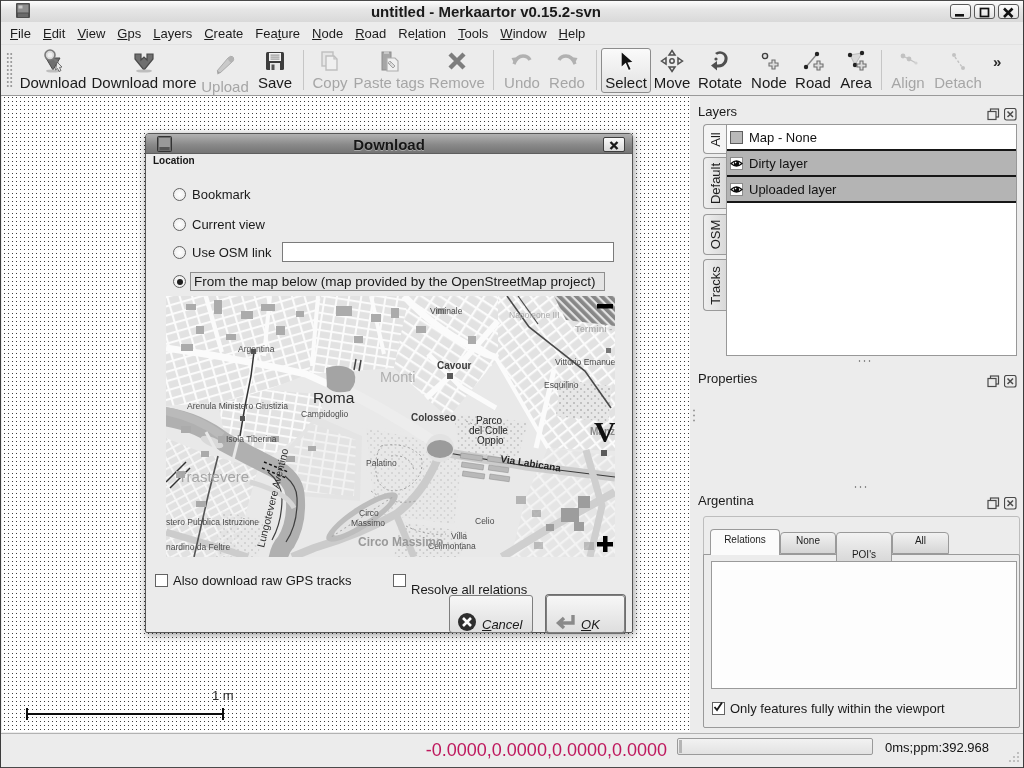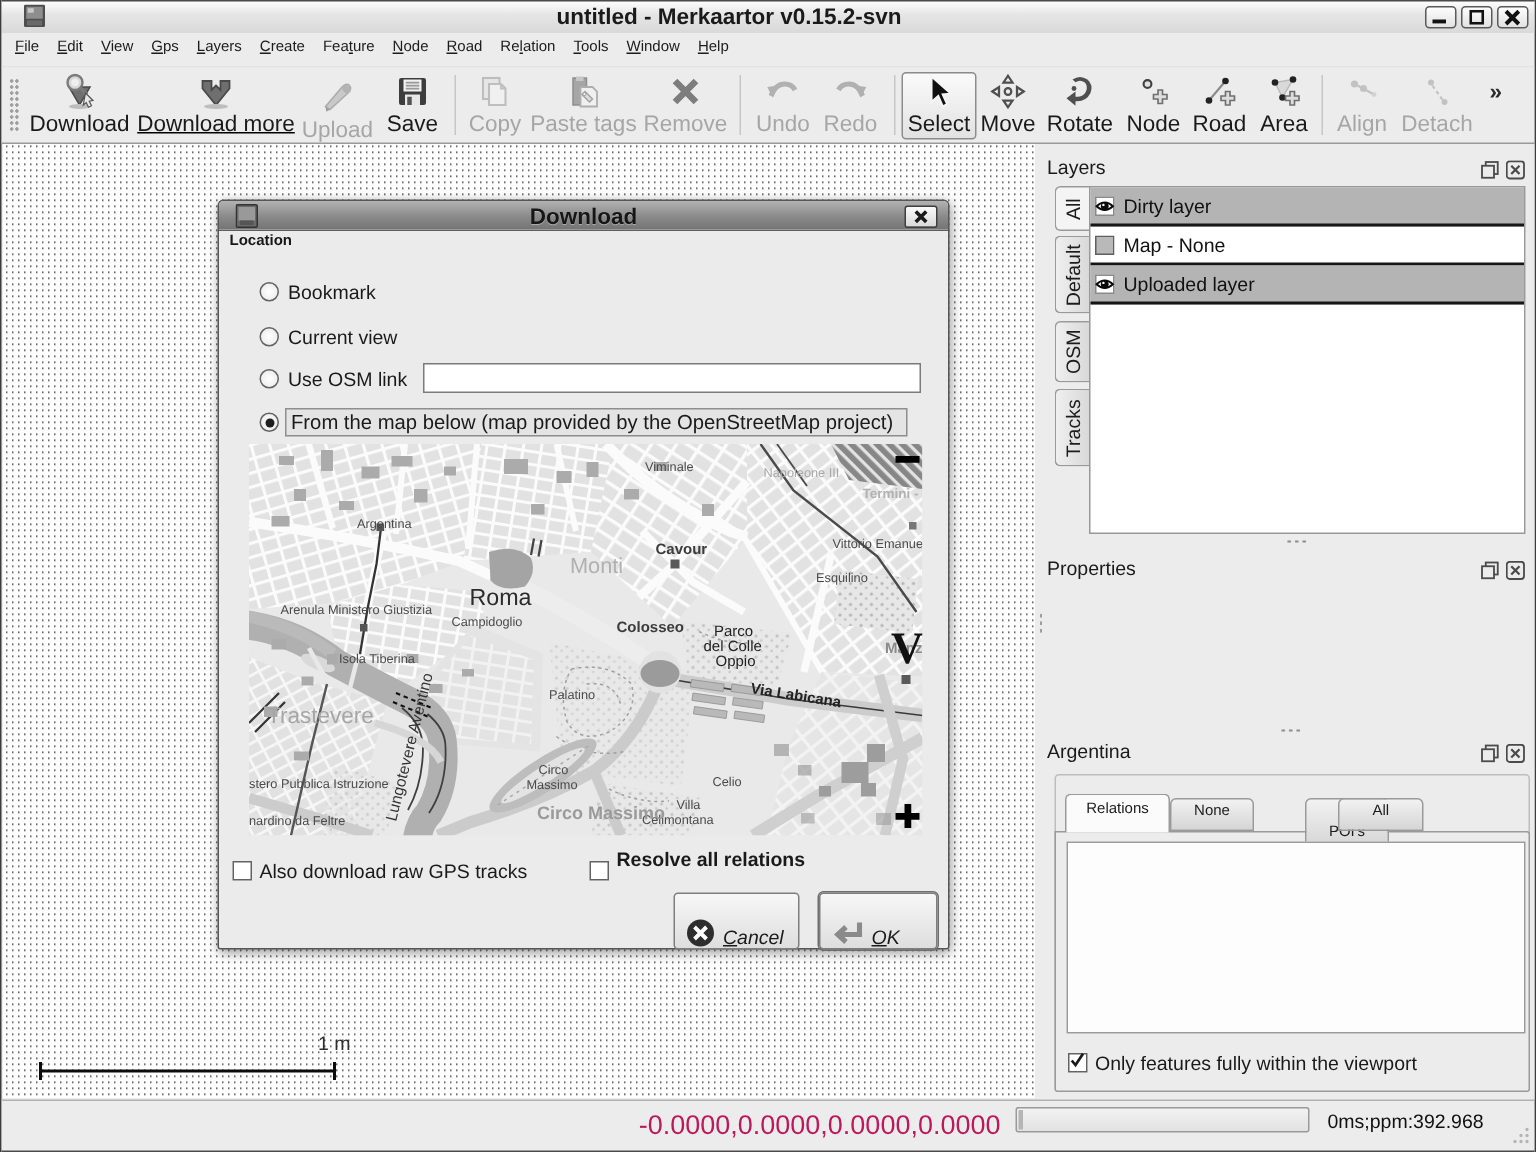--- a/index.html
+++ b/index.html
@@ -11,21 +11,21 @@
 #titlebar { left:0; top:0; width:1024px; height:22px;
   background:linear-gradient(#fdfdfd,#e6e6e6 40%,#d9d9d9);
   border-top:1px solid #4a4a4a; }
 #title-text { left:30px; top:3px; width:910px; text-align:center;
   font-size:15px; font-weight:bold; color:#1a1a1a; }
 .winbtn { top:4px; width:21px; height:15px; border:1px solid #5a5a5a; border-radius:3px;
   background:linear-gradient(#fdfdfd,#e2e2e2); }
 
 #menubar { left:0; top:22px; width:1022px; height:23px; background:#ececec; display:flex;
   padding-left:3px; border-bottom:1px solid #e2e2e2;}
-#menubar span { font-size:10px; color:#1c1c1c; padding:4px 6px 0 6px; }
+#menubar span { font-size:13px; color:#1c1c1c; padding:4px 6px 0 6px; }
 
 #toolbar { left:0; top:45px; width:1022px; height:51px; background:#ececec;
   border-bottom:1px solid #9a9a9a; }
 .tbtn { top:48px; text-align:center; white-space:nowrap; }
 .tbtn .lbl { font-size:15px; color:#1a1a1a; margin-top:0px; }
 .tbtn.dis .lbl { color:#a6a6a6; }
 .tico { height:26px; display:flex; align-items:center; justify-content:center; }
 .tsep { top:50px; width:1px; height:40px; background:#c6c6c6; }
 
 #canvas { left:1px; top:96px; width:688px; height:636px; background:#fff; }
@@ -117,21 +117,21 @@
         <path d="M6 10 L20 10 L13 22 Z" fill="#6f6f6f" stroke="#4a4a4a" stroke-width="1"></path>
         <ellipse cx="13" cy="23" rx="7" ry="1.6" fill="#bdbdbd"></ellipse>
         <circle cx="10" cy="7" r="5" fill="#d8d8d8" stroke="#7a7a7a" stroke-width="1.6"></circle>
         <circle cx="10" cy="7" r="2.5" fill="#efefef"></circle>
         <path d="M14 11 L18 15" stroke="#7a7a7a" stroke-width="2.2"></path>
         <path d="M17 14 L22 19 L19.5 19.5 L21 22.5 L19 23.5 L17.5 20.5 L15.5 22 Z" fill="#e8e8e8" stroke="#555" stroke-width="0.8"></path>
       </svg>
     </div>
     <div class="lbl">Download</div>
   </div>
-<div class="abs tbtn" style="left:88px;top:48px;width:110px;text-decoration:underline;" id="tb-downloadmore">
+<div class="abs tbtn" style="left:88px;top:48px;width:110px;" id="tb-downloadmore">
     <div class="tico">
       <svg width="26" height="26" viewBox="0 0 26 26">
         <path d="M4 6 L10 6 L10 12 L13 9 L16 12 L16 6 L22 6 L22 11 L13 22 L4 11 Z" fill="#6f6f6f" stroke="#4a4a4a" stroke-width="1.2"></path>
         <ellipse cx="13" cy="23" rx="8" ry="1.6" fill="#bdbdbd"></ellipse>
       </svg>
     </div>
     <div class="lbl">Download more</div>
   </div>
 <div class="abs tbtn dis" style="left:194px;top:52px;width:60px;" id="tb-upload">
     <div class="tico">
@@ -323,29 +323,29 @@
 <div class="abs vtab" style="left:702px;top:157px;height:52px;width:24px;">
     <span>Default</span>
   </div>
 <div class="abs vtab" style="left:702px;top:214px;height:41px;width:24px;">
     <span>OSM</span>
   </div>
 <div class="abs vtab" style="left:702px;top:259px;height:52px;width:24px;">
     <span>Tracks</span>
   </div>
 <div class="abs" id="layerlist2" style="left:725px;top:124px;width:291px;height:232px;background:#fff;border:1px solid #989898;">
+  <div class="lrow"><span class="licon" id="li1"><svg width="13" height="13">
+          <rect x="0.5" y="0.5" width="12" height="12" fill="#b9b9b9" stroke="#5f5f5f"></rect>
+        </svg></span>Map - None</div>
   <div class="lrow gray"><span class="licon" id="li2"><svg width="13" height="13">
           <rect x="0.5" y="0.5" width="12" height="12" fill="#fdfdfd" stroke="#8a8a8a"></rect>
           <path d="M1 6.5 Q6.5 1.5 12 6.5 Q6.5 11.5 1 6.5 Z" fill="#fff" stroke="#0a0a0a" stroke-width="1.2"></path>
           <circle cx="6.5" cy="6.5" r="2.6" fill="#0a0a0a"></circle>
           <circle cx="5.6" cy="5.6" r="0.8" fill="#fff"></circle>
         </svg></span>Dirty layer</div>
-  <div class="lrow"><span class="licon" id="li1"><svg width="13" height="13">
-          <rect x="0.5" y="0.5" width="12" height="12" fill="#b9b9b9" stroke="#5f5f5f"></rect>
-        </svg></span>Map - None</div>
   <div class="lrow gray"><span class="licon" id="li3"><svg width="13" height="13">
           <rect x="0.5" y="0.5" width="12" height="12" fill="#fdfdfd" stroke="#8a8a8a"></rect>
           <path d="M1 6.5 Q6.5 1.5 12 6.5 Q6.5 11.5 1 6.5 Z" fill="#fff" stroke="#0a0a0a" stroke-width="1.2"></path>
           <circle cx="6.5" cy="6.5" r="2.6" fill="#0a0a0a"></circle>
           <circle cx="5.6" cy="5.6" r="0.8" fill="#fff"></circle>
         </svg></span>Uploaded layer</div>
 </div>
 <div class="abs" style="left:856px;top:359px;width:14px;height:4px;background-image:radial-gradient(#8a8a8a 1px,transparent 1.2px);background-size:5px 4px;"></div>
 <div class="abs hdrtxt" style="left:697px;top:371px;">Properties</div>
 <div class="abs" style="left:986px;top:374px;" id="dk2a"><svg width="13" height="13">
@@ -363,21 +363,21 @@
       <rect x="3.5" y="1" width="8" height="8" fill="none" stroke="#4a4a4a" stroke-width="1.2"></rect>
       <rect x="1" y="3.5" width="8" height="8" fill="#ececec" stroke="#4a4a4a" stroke-width="1.2"></rect>
     </svg></div>
 <div class="abs" style="left:1003px;top:496px;" id="dk3b"><svg width="13" height="13">
       <rect x="0.5" y="0.5" width="11.5" height="11.5" fill="none" stroke="#4a4a4a" stroke-width="1.2" rx="2"></rect>
       <path d="M3.5 3.5 L9 9 M9 3.5 L3.5 9" stroke="#4a4a4a" stroke-width="1.5"></path>
     </svg></div>
 <div class="abs" style="left:702px;top:516px;width:317px;height:212px;border:1px solid #bdbdbd;border-radius:3px;"></div>
 <div class="abs ftab sel" style="left:709px;top:529px;width:70px;height:26px;padding-top:4px;z-index:3;">Relations</div>
 <div class="abs ftab" style="z-index:2;left:779px;top:532px;width:56px;height:22px;padding-top:2px;">None</div>
-<div class="abs ftab" style="z-index:2;left:869px;top:532px;width:56px;height:34px;padding-top:16px;">POI's</div>
+<div class="abs ftab" style="z-index:2;left:835px;top:532px;width:56px;height:34px;padding-top:16px;">POI's</div>
 <div class="abs ftab" style="z-index:2;left:891px;top:532px;width:57px;height:22px;padding-top:2px;">All</div>
 <div class="abs" style="left:702px;top:554px;width:317px;height:174px;background:#ececec;border:1px solid #9a9a9a;border-radius:0 2px 2px 2px;z-index:1;"></div>
 <div class="abs" style="left:710px;top:561px;width:306px;height:128px;background:#fdfdfd;border:1px solid #9a9a9a;z-index:2;"></div>
 <div class="abs chk" style="left:711px;top:702px;z-index:4;" id="fchk">
     <svg width="12" height="12" style="position:absolute;left:-1px;top:-2px;">
       <path d="M2.5 6 L5 9 L10 1.5" fill="none" stroke="#1a1a1a" stroke-width="1.8"></path>
     </svg>
   </div>
 <div class="abs dlbl" style="left:729px;top:701px;z-index:4;">Only features fully within the viewport</div>
 
@@ -631,21 +631,21 @@
 <text transform="translate(98,252) rotate(-76)" fill="#333" font-size="10.5">Lungotevere Aventino</text>
 <text x="428" y="146" fill="#111" font-size="30" font-weight="bold" font-family="Liberation Serif, serif">V</text>
 <rect x="431" y="8" width="16" height="4.5" fill="#000"></rect>
 <rect x="431" y="246" width="16" height="4.5" fill="#000"></rect>
 <rect x="437" y="240" width="4.5" height="16" fill="#000"></rect>
 </svg>
   </div>
   <div class="abs chk" style="left:9px;top:440px;"></div>
   <div class="abs dlbl" style="left:27px;top:439px;">Also download raw GPS tracks</div>
   <div class="abs chk" style="left:247px;top:440px;"></div>
-  <div class="abs dlbl" style="left:265px;top:431px;font-weight:bold;">Resolve all relations</div>
+  <div class="abs dlbl" style="left:265px;top:448px;">Resolve all relations</div>
   <div class="abs dbtn" style="left:303px;width:84px;" id="btn-cancel">
     <svg width="20" height="20" style="margin:0 5px 0 7px;">
         <circle cx="10" cy="10" r="9" fill="#2e2e2e"></circle>
         <path d="M6 6 L14 14 M14 6 L6 14" stroke="#fff" stroke-width="2.6"></path>
       </svg>
     <span><u>C</u>ancel</span>
   </div>
   <div class="abs dbtn" style="left:400px;width:79px;box-shadow:0 0 0 1px #6e6e6e;" id="btn-ok">
     <svg width="24" height="20" style="margin:0 4px 0 6px;">
         <path d="M20 3 L20 11 L7 11 M11 6 L5.5 11 L11 16" fill="none" stroke="#8a8a8a" stroke-width="3.4"></path>

